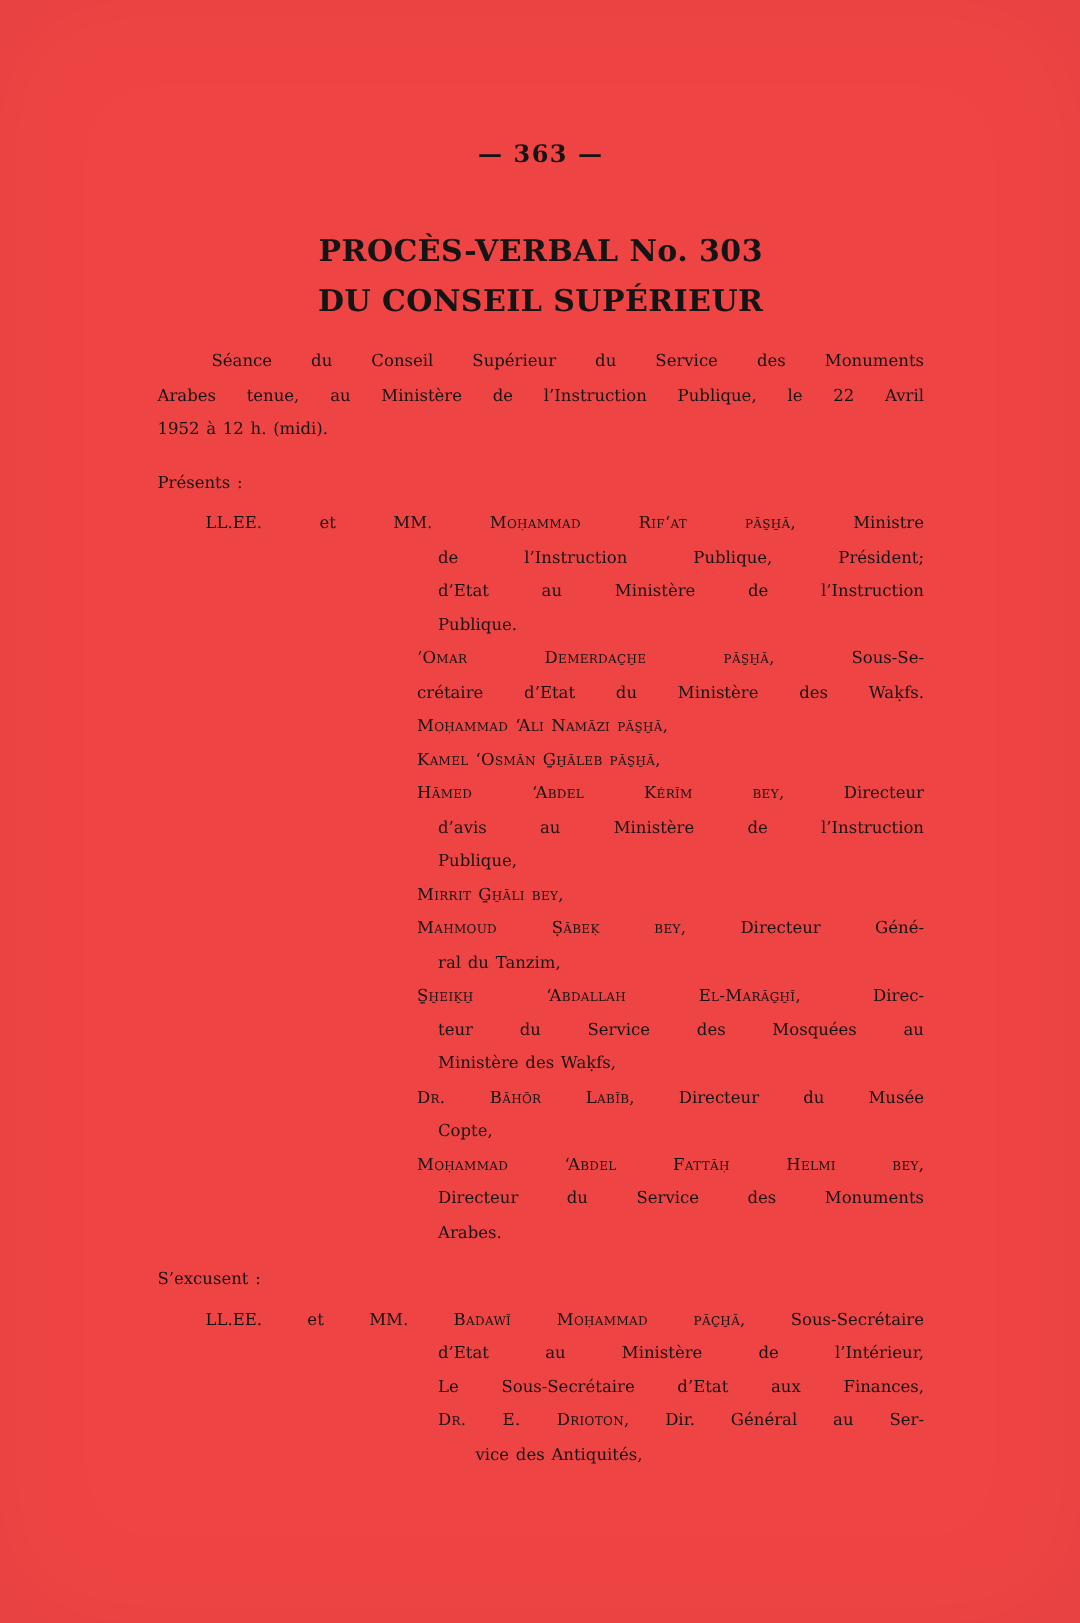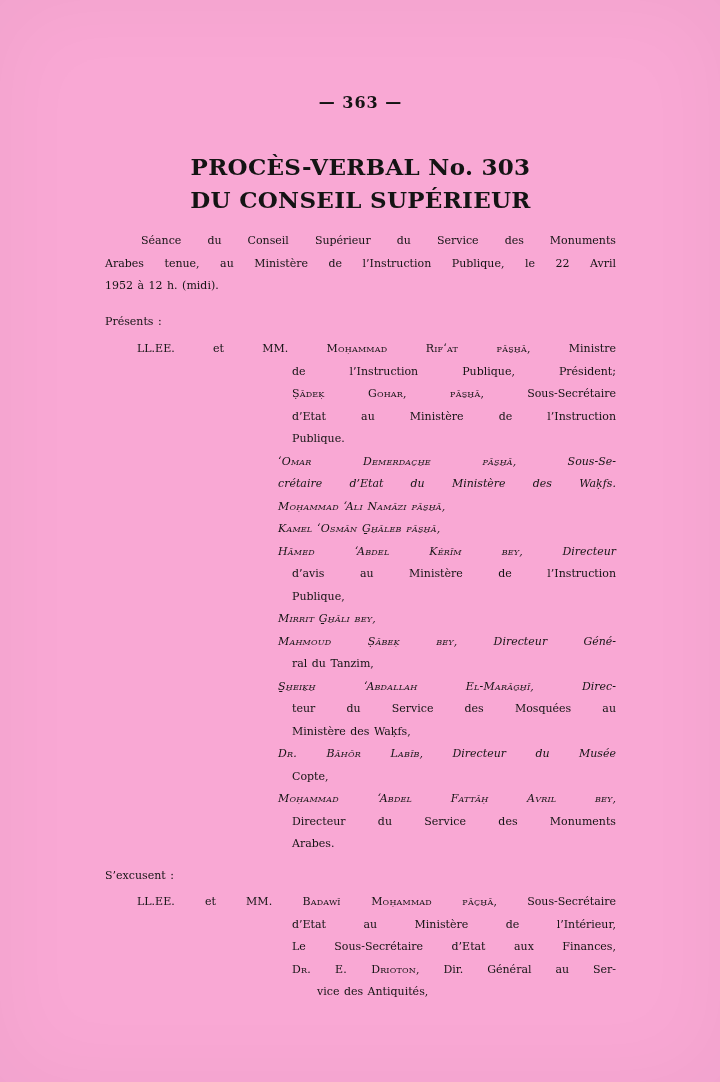--- a/index.html
+++ b/index.html
@@ -4,57 +4,57 @@
 <style>
   html, body { margin: 0; padding: 0; }
   body {
     width: 720px; height: 1082px;
     background: #ffffff;
     font-family: "DejaVu Serif", "Liberation Serif", serif;
   }
   .page {
     position: relative;
     width: 720px; height: 1082px;
-    background: #f9a8d4;
+    background: #ef4444;
     color: #141414;
     overflow: hidden;
     box-shadow: inset 0 0 90px rgba(0,0,0,0.04);
   }
   .content {
     position: absolute;
     left: 105px; top: 0;
     width: 511px;
     padding-top: 93px;
   }
   .pageno {
     text-align: center;
     font-weight: bold;
     font-size: 16px;
     line-height: 20px;
     letter-spacing: 1px;
   }
   .title {
     text-align: center;
     font-weight: bold;
-    font-size: 23px;
+    font-size: 20px;
     line-height: 26px;
     letter-spacing: 0.3px;
   }
   .t1 { margin-top: 41px; }
   .t2 { margin-top: 7px; }
   .intro { margin-top: 17px; }
   .line {
     font-size: 11px;
     line-height: 22.5px;
     word-spacing: 1px;
   }
   .ti { text-indent: 36px; }
   .j  { text-align: justify; text-align-last: justify; text-justify: inter-word; }
   .i1 { margin-left: 32px; }
-  .i2 { margin-left: 173px; font-style: italic; }
+  .i2 { margin-left: 173px; }
   .i3 { margin-left: 187px; }
   .i4 { margin-left: 212px; }
   .label1 { margin-top: 13px; }
   .label2 { margin-top: 9px; }
   .gap1 { margin-top: 5px; }
   .gap2 { margin-top: 4px; }
   .sc { font-variant-caps: small-caps; letter-spacing: 0.2px; }
 </style>
 </head>
 <body>
@@ -71,39 +71,38 @@
       <div class="line j ti">Séance du Conseil Supérieur du Service des Monuments</div>
       <div class="line j">Arabes tenue, au Ministère de l’Instruction Publique, le 22 Avril</div>
       <div class="line">1952 à 12 h. (midi).</div>
     </div>
 
     <div class="line label1">Présents :</div>
 
     <div class="gap1">
       <div class="line i1 j"><span>LL.EE. et MM. </span><span class="sc">Moḥammad Rif‘at pās̱ẖā</span><span>, Ministre</span></div>
       <div class="line i3 j"><span>de l’Instruction Publique, Président;</span></div>
-      <div class="line i3 j"><span class="sc">Ṣādeḳ Gohar, pās̱ẖā</span><span>, Sous-Secrétaire</span></div>
       <div class="line i3 j"><span>d’Etat au Ministère de l’Instruction</span></div>
       <div class="line i3"><span>Publique.</span></div>
       <div class="line i2 j"><span class="sc">‘Omar Demerdac̱ẖe pās̱ẖā</span><span>, Sous-Se-</span></div>
       <div class="line i2 j"><span>crétaire d’Etat du Ministère des Waḳfs.</span></div>
       <div class="line i2"><span class="sc">Moḥammad ‘Ali Namāzi pās̱ẖā</span><span>,</span></div>
       <div class="line i2"><span class="sc">Kamel ‘Osmān G̱ẖāleb pās̱ẖā</span><span>,</span></div>
       <div class="line i2 j"><span class="sc">Hāmed ‘Abdel Kérīm bey</span><span>, Directeur</span></div>
       <div class="line i3 j"><span>d’avis au Ministère de l’Instruction</span></div>
       <div class="line i3"><span>Publique,</span></div>
       <div class="line i2"><span class="sc">Mirrit G̱ẖāli bey</span><span>,</span></div>
       <div class="line i2 j"><span class="sc">Mahmoud Ṣābeḳ bey</span><span>, Directeur Géné-</span></div>
       <div class="line i3"><span>ral du Tanzim,</span></div>
       <div class="line i2 j"><span class="sc">S̱ẖeiḵẖ ‘Abdallah El-Marāg̱ẖī</span><span>, Direc-</span></div>
       <div class="line i3 j"><span>teur du Service des Mosquées au</span></div>
       <div class="line i3"><span>Ministère des Waḳfs,</span></div>
       <div class="line i2 j"><span class="sc">Dr. Bāhōr Labīb</span><span>, Directeur du Musée</span></div>
       <div class="line i3"><span>Copte,</span></div>
-      <div class="line i2 j"><span class="sc">Moḥammad ‘Abdel Fattāḥ Avril bey</span><span>,</span></div>
+      <div class="line i2 j"><span class="sc">Moḥammad ‘Abdel Fattāḥ Helmi bey</span><span>,</span></div>
       <div class="line i3 j"><span>Directeur du Service des Monuments</span></div>
       <div class="line i3"><span>Arabes.</span></div>
     </div>
 
     <div class="line label2">S’excusent :</div>
 
     <div class="gap2">
       <div class="line i1 j"><span>LL.EE. et MM. </span><span class="sc">Badawī Moḥammad pāc̱ẖā</span><span>, Sous-Secrétaire</span></div>
       <div class="line i3 j"><span>d’Etat au Ministère de l’Intérieur,</span></div>
       <div class="line i3 j"><span>Le Sous-Secrétaire d’Etat aux Finances,</span></div>

